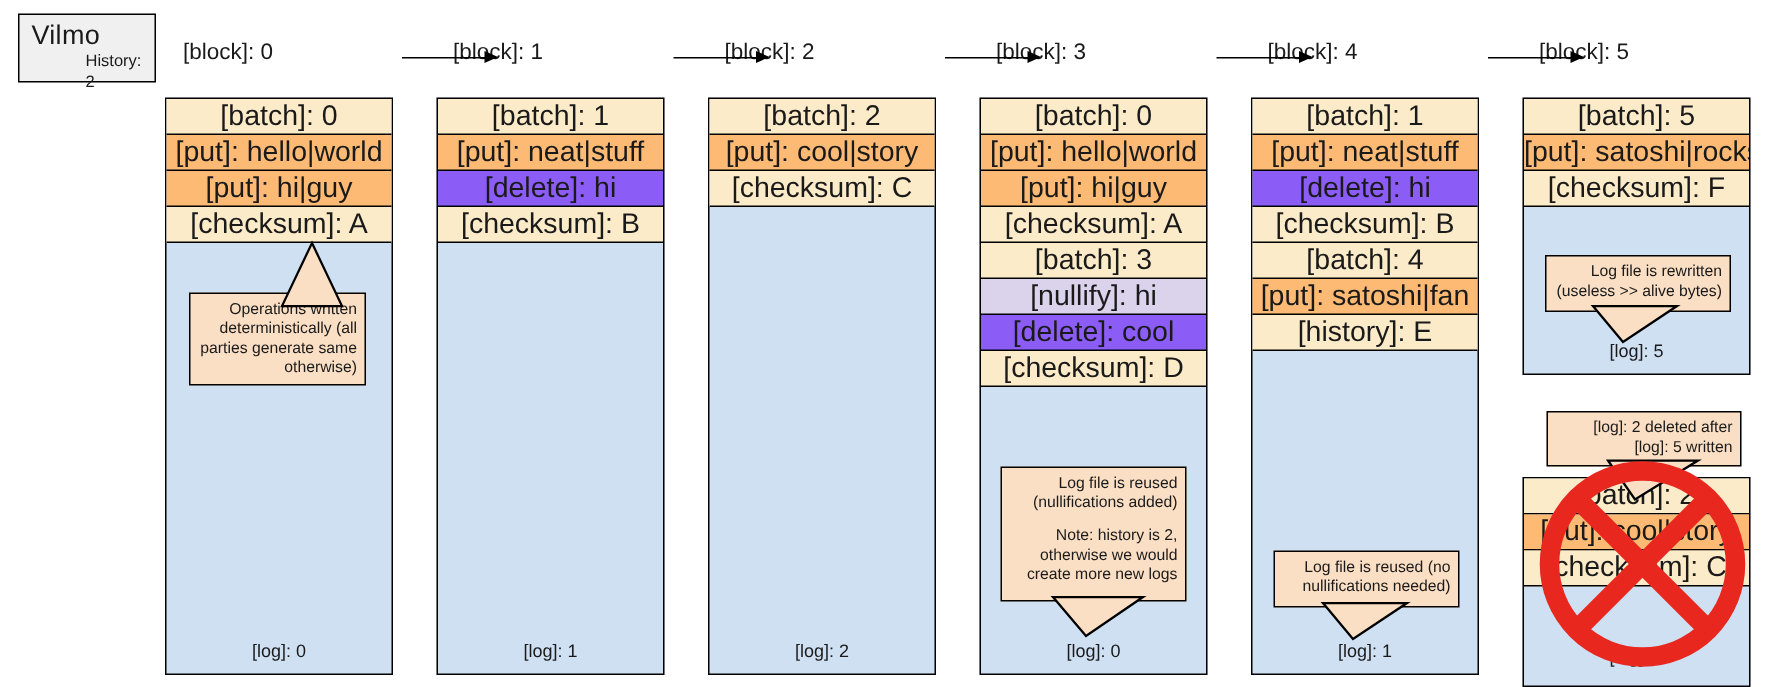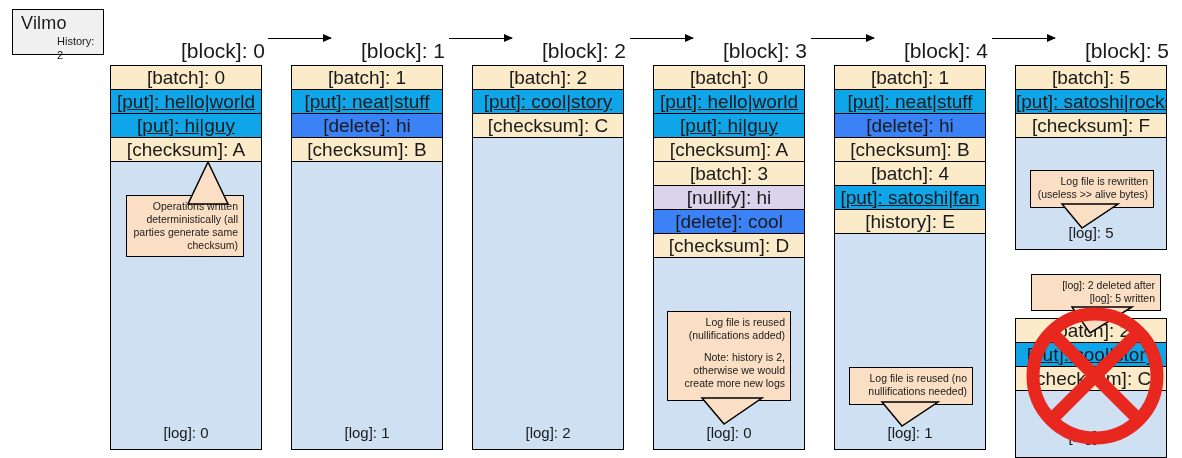--- a/index.html
+++ b/index.html
@@ -18,22 +18,22 @@
     position:absolute;left:12px;top:9px;width:92px;height:46px;
     background:#f0f0f0;border:1.6px solid #000;
     box-sizing:border-box;
     padding:3px 0 0 8px;
   }
   .legend-title{font-size:18px;line-height:20px;letter-spacing:.2px;}
   .legend-sub{font-size:11px;line-height:14px;margin-top:1px;padding-left:36px;}
 
   
   .block-head{
-    position:absolute;top:40px;height:22px;
-    font-size:21px;line-height:22px;text-align:right;
+    position:absolute;top:24px;height:22px;
+    font-size:15px;line-height:22px;text-align:left;
     white-space:nowrap;
   }
   .arrow{
     position:absolute;top:34px;height:10px;
   }
   .arrow .shaft{
     position:absolute;left:0;top:4px;height:1.4px;background:#000;width:100%;
   }
   .arrow .head{
     position:absolute;right:-1px;top:0px;
@@ -54,27 +54,27 @@
   .row{
     height:24px;line-height:23px;
     border-bottom:1.6px solid #000;
     font-size:19px;
     text-align:center;
     box-sizing:border-box;
     white-space:nowrap;
     overflow:hidden;
   }
   .row.beige{background:#fcebc8;}
-  .row.green{background:#0ea5e9;text-decoration:underline;}
-  .row.pink{background:#3b82f6;}
+  .row.green{background:#fdba74;}
+  .row.pink{background:#8b5cf6;}
   .row.purple{background:#dbd3ec;}
 
   .logline{
     position:absolute;left:0;right:0;bottom:8px;
-    text-align:center;font-size:15px;margin-top:16px;
+    text-align:center;font-size:12px;margin-top:16px;
   }
 
   
   .callout{
     position:absolute;
     background:#fbdfc4;
     border:1.5px solid #000;
     box-sizing:border-box;
     font-size:10.5px;
     line-height:13px;
@@ -140,21 +140,21 @@
   </div>
   <div class="tail" style="left:180px;top:160px;width:60px;height:48px;">
     <svg width="60" height="48" viewBox="0 0 60 48">
       <polygon points="28,2 48,44 8,44" fill="#fbdfc4" stroke="#000" stroke-width="1.5"></polygon>
     </svg>
   </div>
   <div class="callout" style="left:126px;top:195px;width:118px;height:62px;">
     <span class="ln">Operations written</span>
     <span class="ln">deterministically (all</span>
     <span class="ln">parties generate same</span>
-    <span class="ln">checksum)</span>
+    <span class="ln">otherwise)</span>
   </div>
 
   <div class="col" style="left:291px;top:65px;width:152px;height:385px;">
     <div class="rows">
       <div class="row beige">[batch]: 1</div>
       <div class="row green">[put]: neat|stuff</div>
       <div class="row pink">[delete]: hi</div>
       <div class="row beige">[checksum]: B</div>
     </div>
     <div class="logline">[log]: 1</div>

